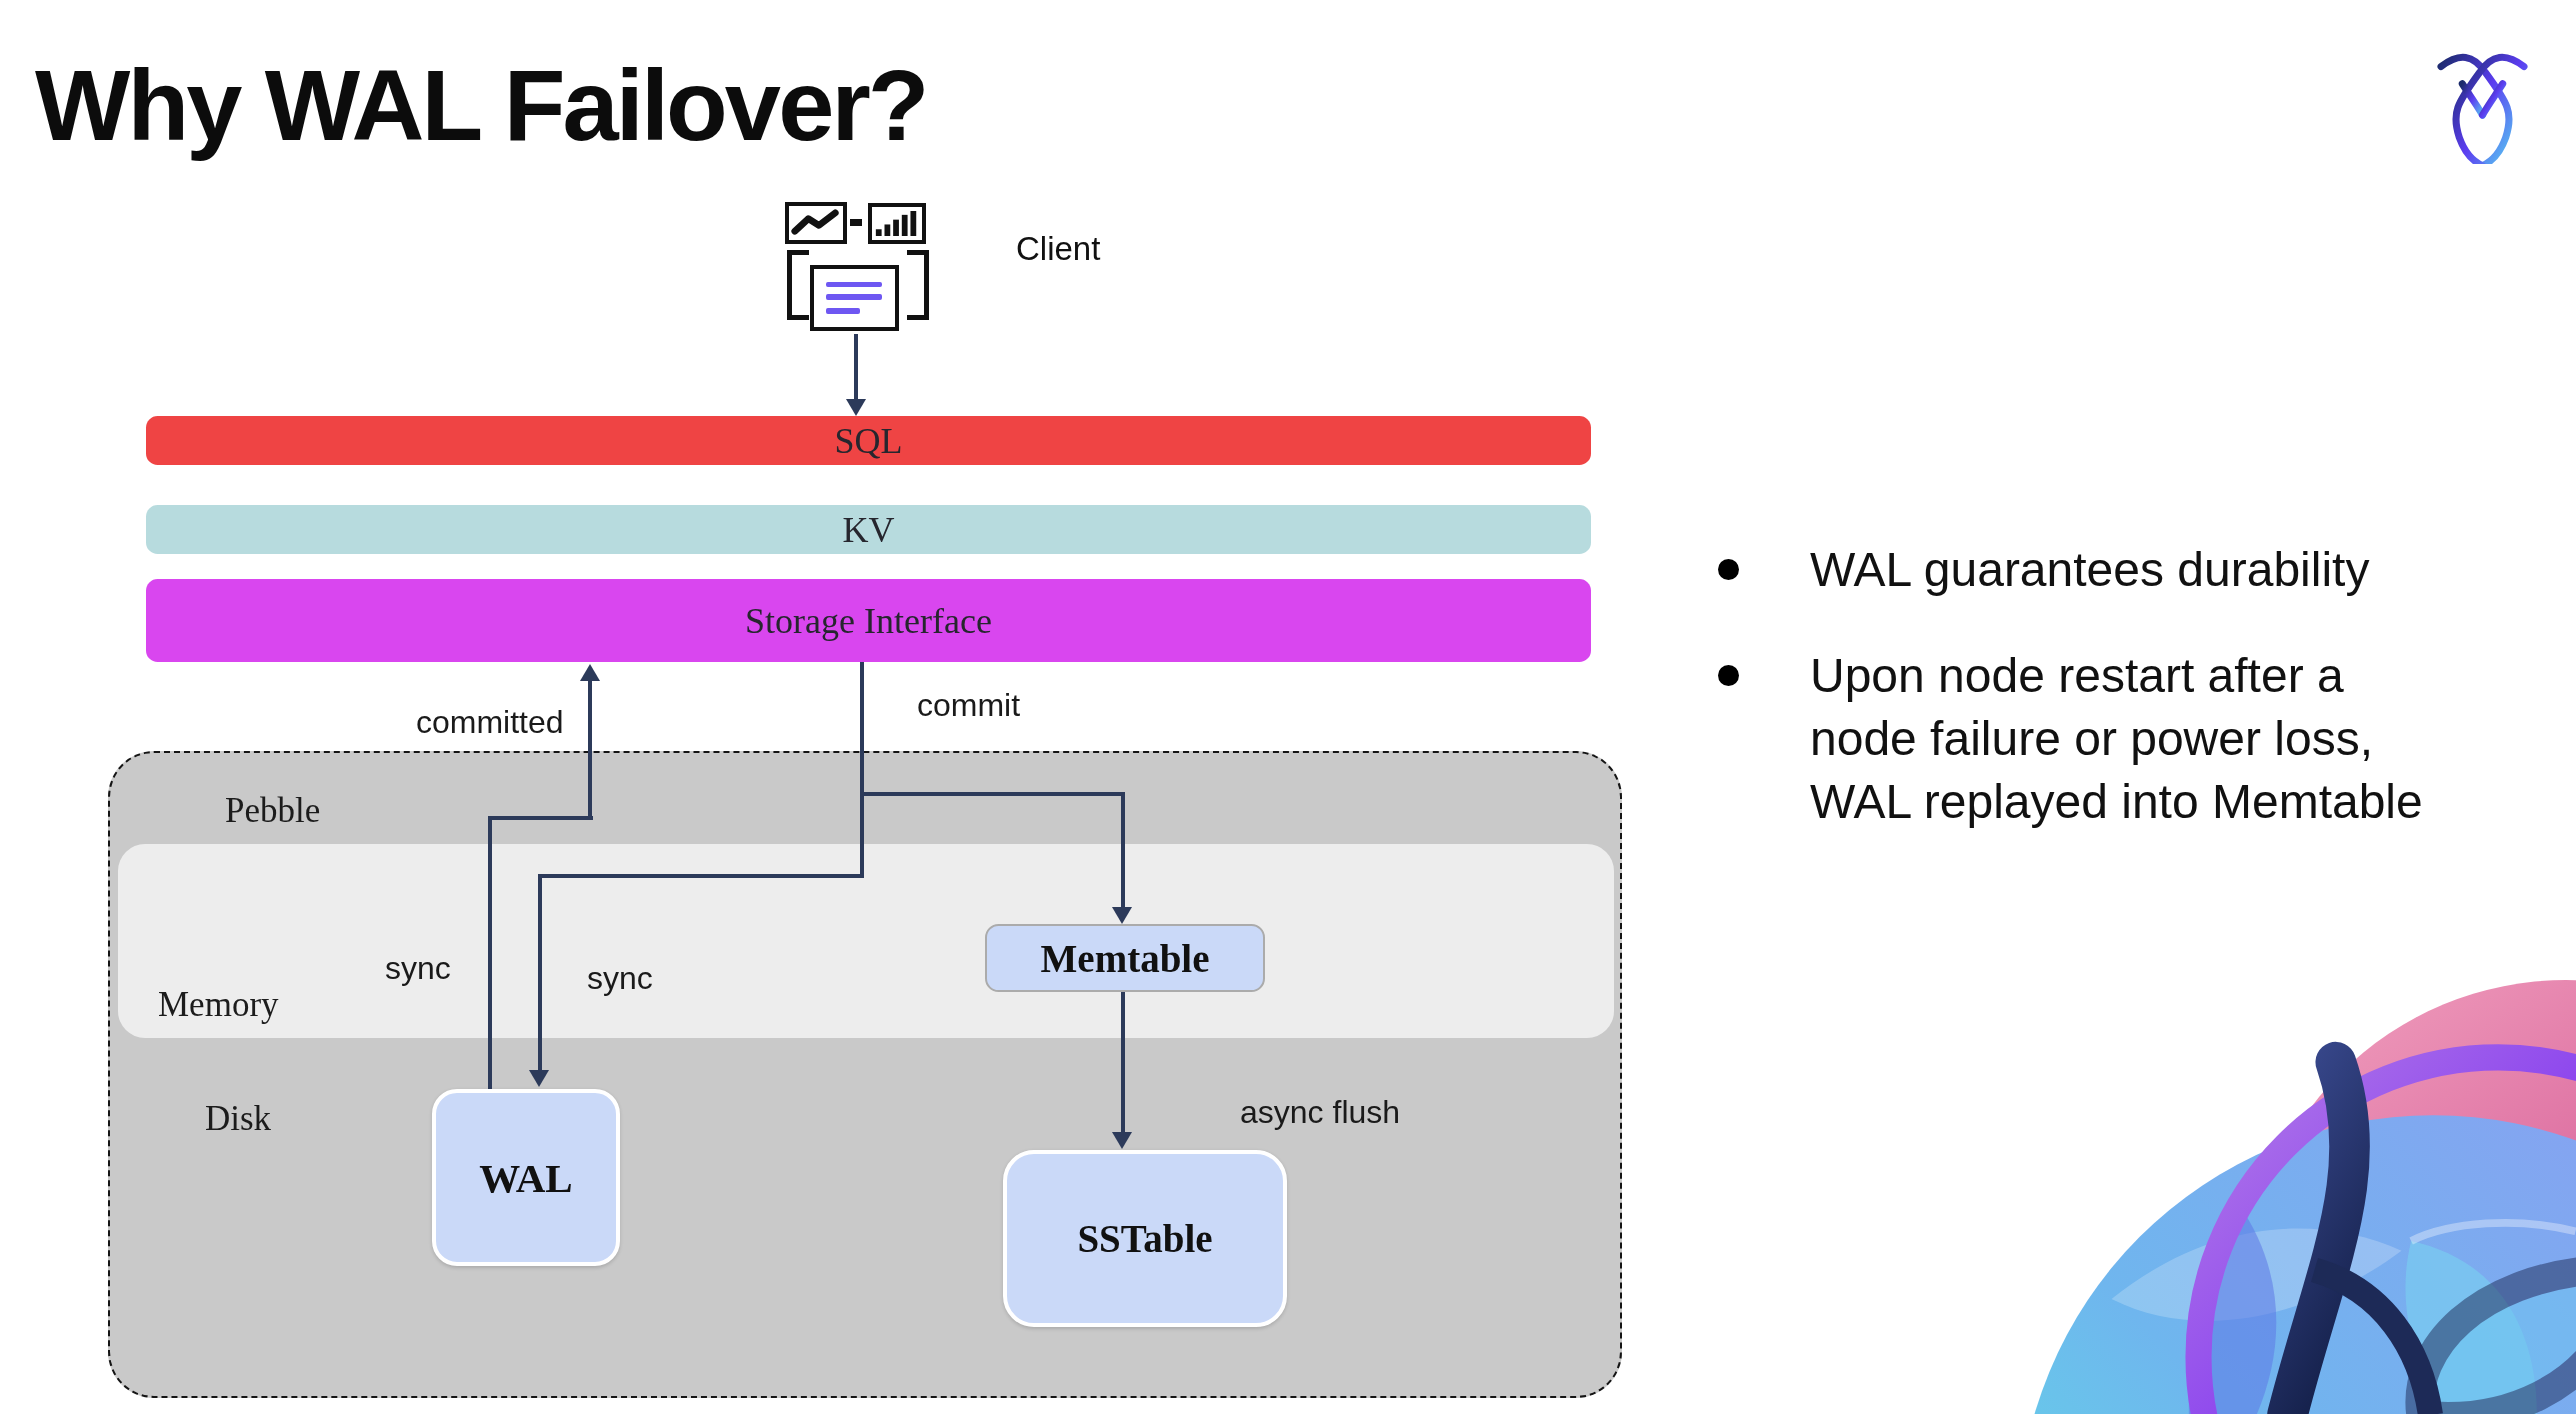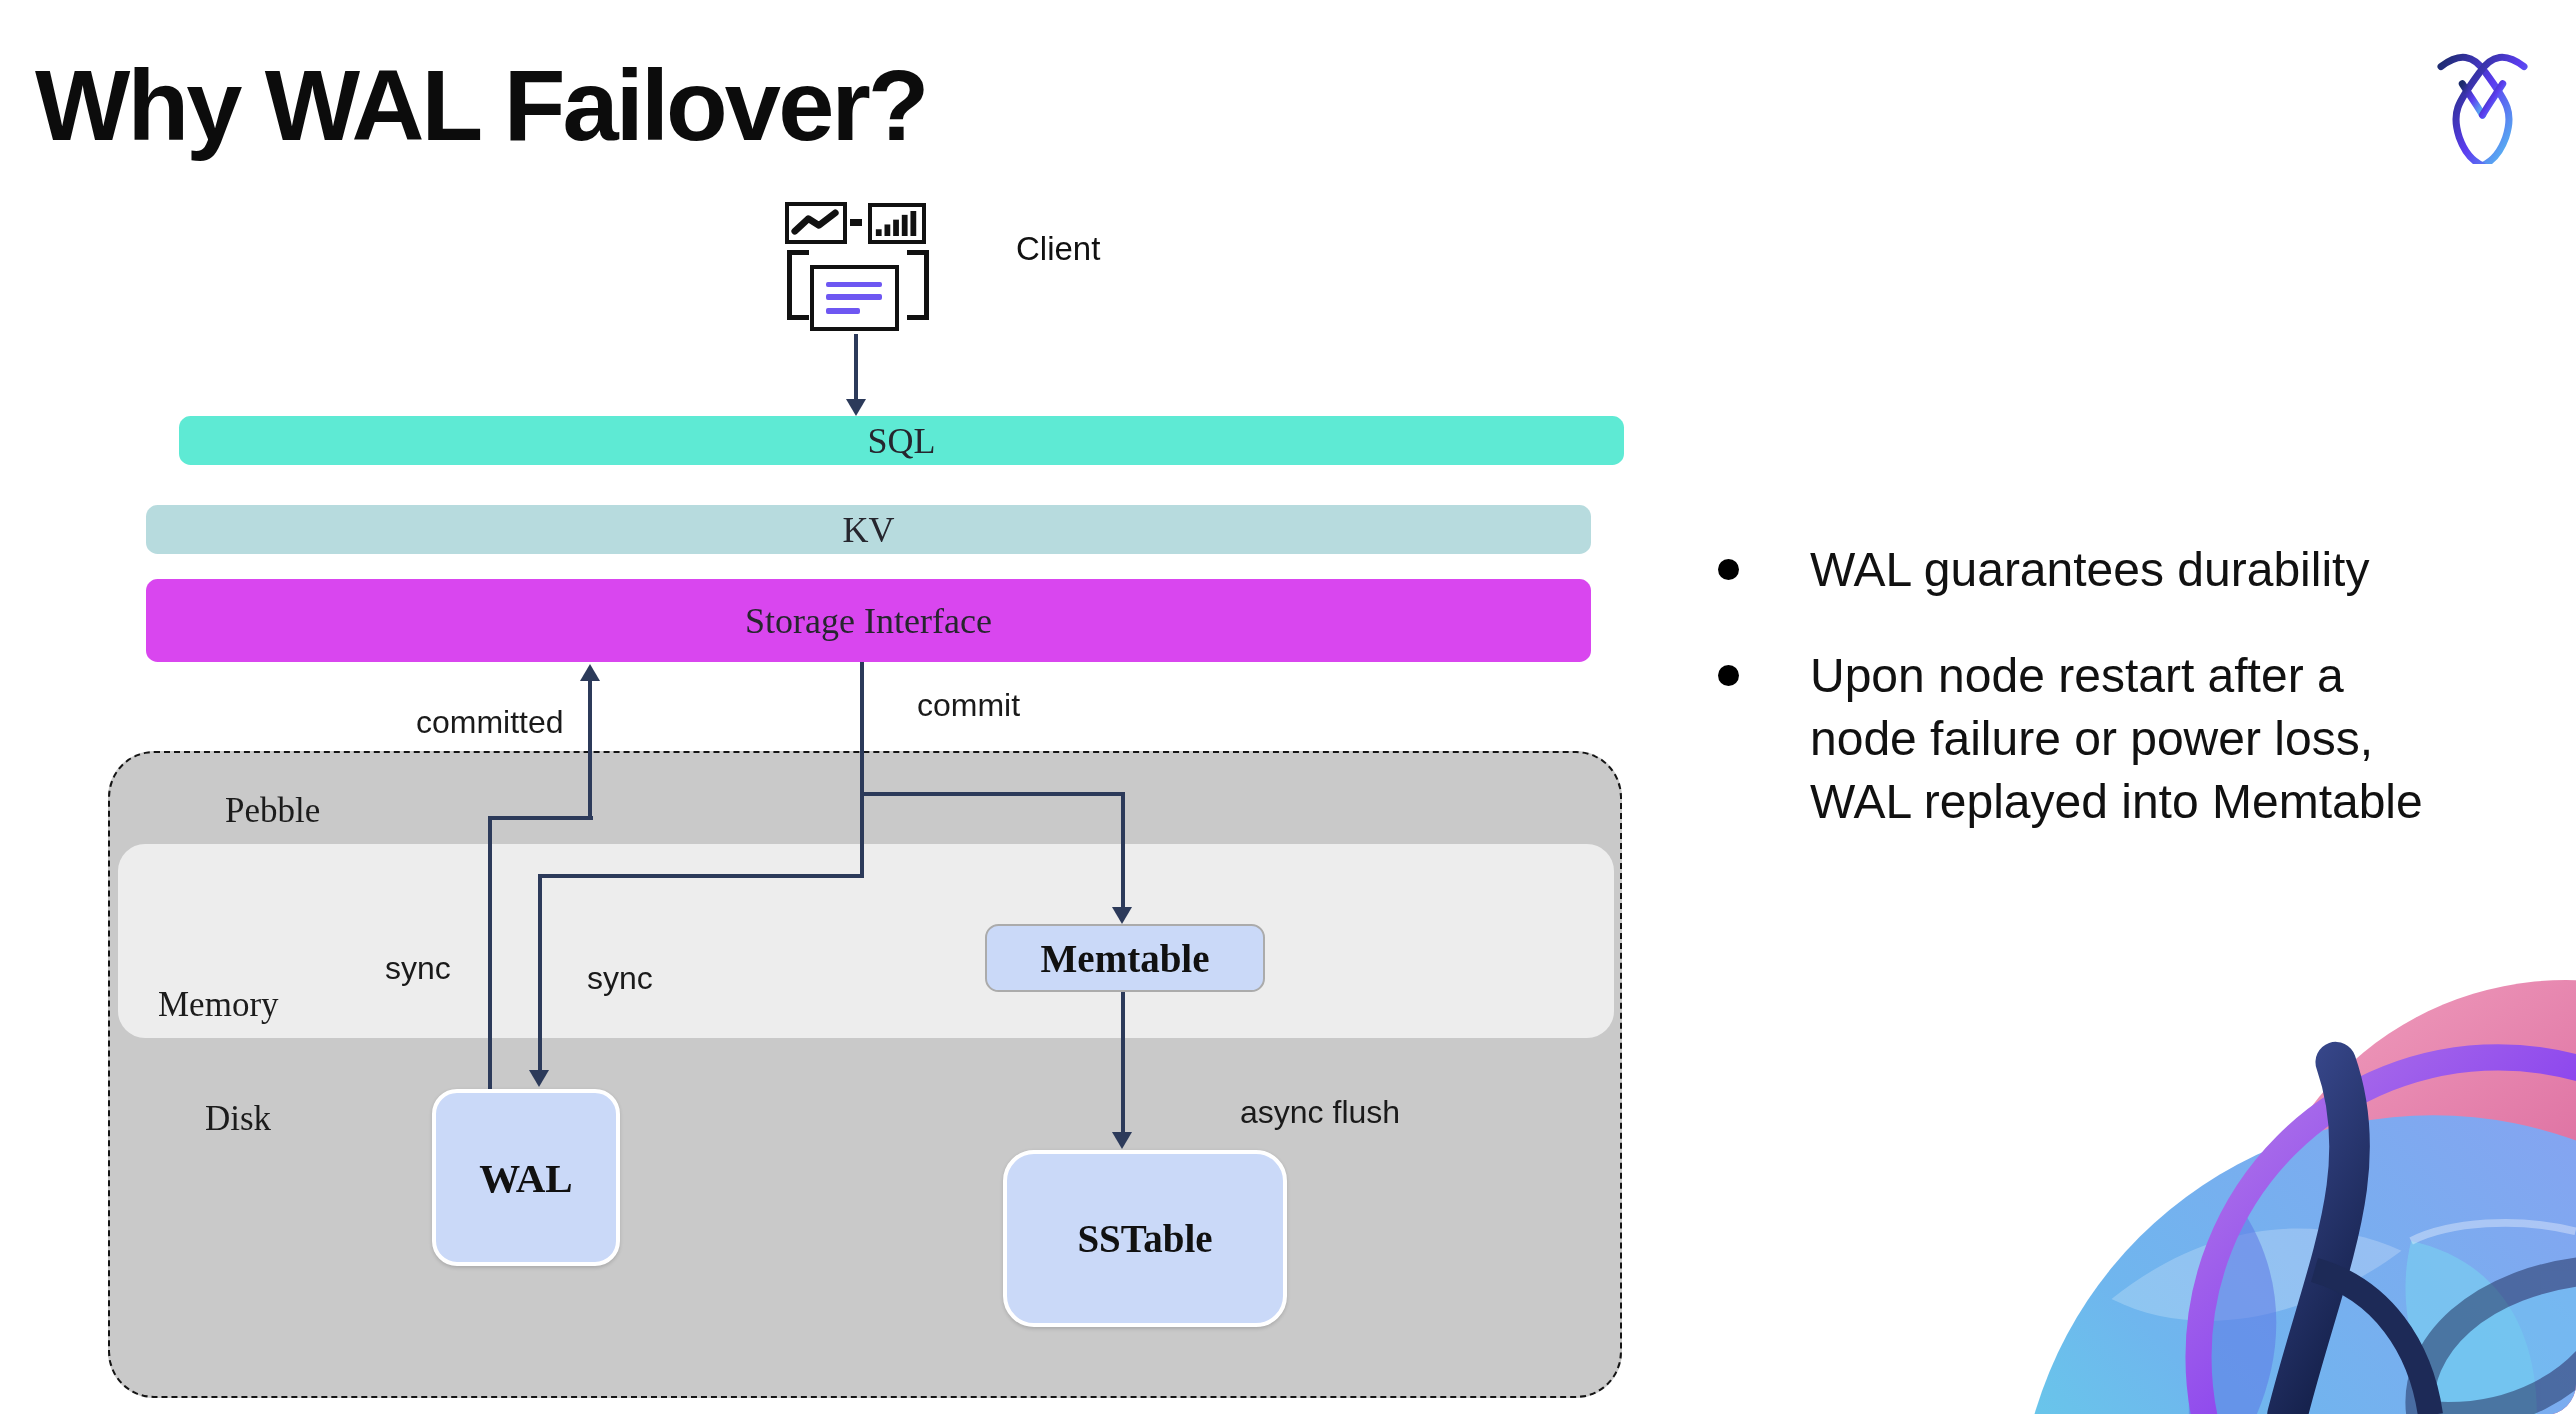--- a/index.html
+++ b/index.html
@@ -1,25 +1,25 @@
 <!DOCTYPE html>
 <html><head>
 <meta charset="utf-8">
 <style>
   html,body{margin:0;padding:0;background:#ffffff;}
   .canvas{position:relative;width:2576px;height:1415px;background:#ffffff;overflow:hidden;
-          font-family:"Liberation Sans",sans-serif;border-radius:31px;}
+          font-family:"Liberation Sans",sans-serif;}
   
   .title{position:absolute;left:35px;top:48px;font-size:101px;font-weight:700;
          letter-spacing:-2.9px;color:#0c0c0c;font-family:"Liberation Sans",sans-serif;}
   
   .layer-bar{position:absolute;left:146px;width:1445px;border-radius:11.6px;
              display:flex;align-items:center;justify-content:center;
              font-family:"Liberation Serif",serif;font-size:36px;color:#26262e;}
-  .bar-sql{top:416px;height:49px;background:#5eead4;margin-left:33px;}
+  .bar-sql{top:416px;height:49px;background:#ef4444;}
   .bar-kv{top:505px;height:49px;background:#b7dbde;}
   .bar-storage{top:579px;height:83px;background:#d946ef;}
   
   .pebble{position:absolute;left:108px;top:751px;width:1510px;height:643px;
           background:#c9c9c9;border:2.9px dashed #141414;border-radius:46px;}
   .memory{position:absolute;left:118px;top:844px;width:1496px;height:194px;
           background:#ededed;border-radius:27px;}
   .region-label{position:absolute;font-family:"Liberation Serif",serif;font-size:35px;color:#1c1c1c;}
   
   .node{position:absolute;background:#cad9f8;display:flex;align-items:center;justify-content:center;

